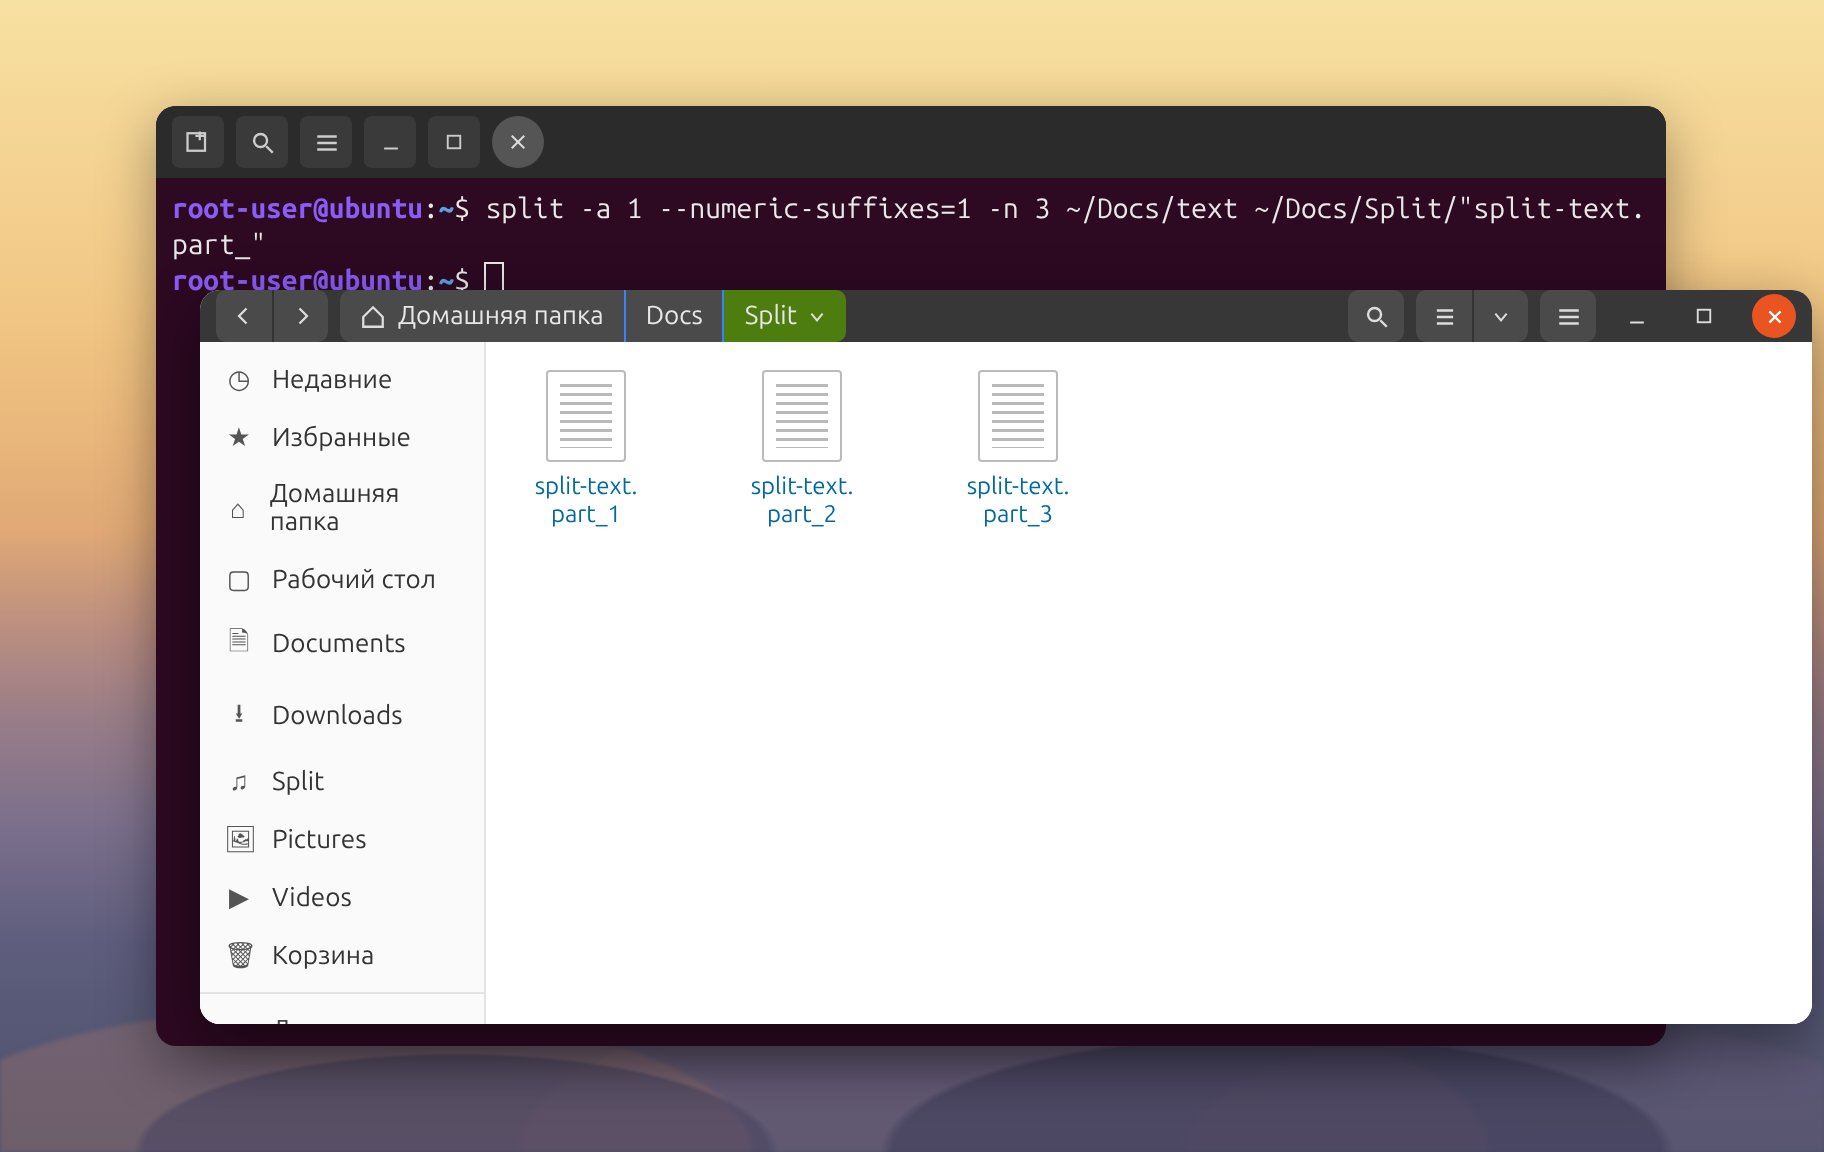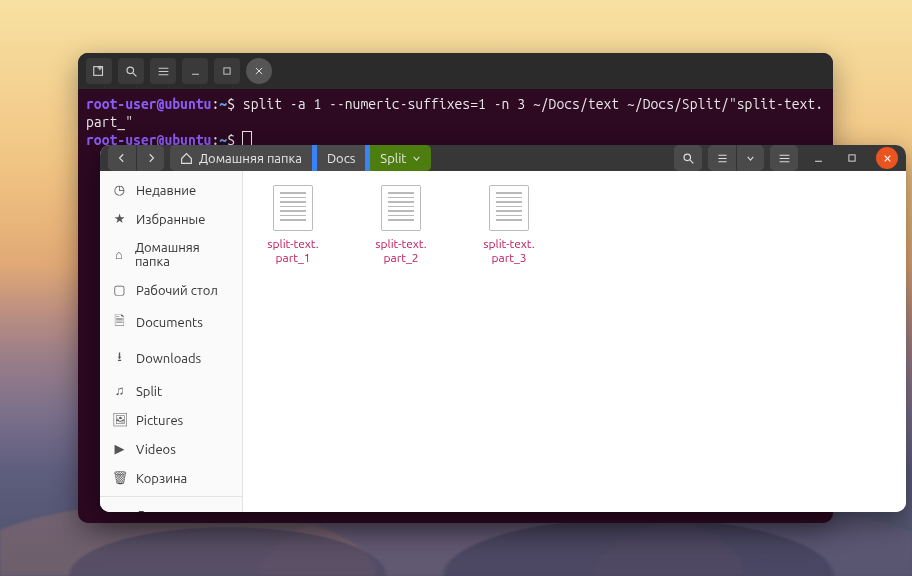--- a/index.html
+++ b/index.html
@@ -62,39 +62,39 @@
   }
   .files-header{
     height:36px;background:#373737;display:flex;align-items:center;padding:0 8px;gap:6px;
     color:#e5e5e5;font-size:13px;
   }
   .navgrp{display:flex;border-radius:5px;overflow:hidden;}
   .navbtn{width:28px;height:26px;background:#4a4a4a;display:flex;align-items:center;justify-content:center;color:#ddd;cursor:pointer;}
   .navbtn+.navbtn{border-left:1px solid #333;}
   .bc{display:flex;border-radius:5px;overflow:hidden;background:#4a4a4a;}
   .bc-seg{padding:0 10px;height:26px;display:flex;align-items:center;gap:6px;color:#e7e7e7;cursor:pointer;}
-  .bc-seg+.bc-seg{border-left:5px solid #3b82f6;}
+  .bc-seg+.bc-seg{border-left:1px solid #3b82f6;}
   .bc-seg.active{background:#4d7c0f;}
   .bc small{font-size:13px;}
   .hdr-spacer{flex:1;}
   .hdr-btn{width:28px;height:26px;border-radius:5px;background:#4a4a4a;display:flex;align-items:center;justify-content:center;color:#ddd;cursor:pointer;}
   .hdr-btn.group{border-radius:5px 0 0 5px;}
   .hdr-btn.group2{border-radius:0 5px 5px 0;border-left:1px solid #333;}
   .hdr-close{width:22px;height:22px;border-radius:50%;background:#e95420;display:flex;align-items:center;justify-content:center;color:#fff;font-size:12px;cursor:pointer;margin-left:4px;}
 
   .files-body{flex:1;display:flex;background:#fff;}
   .sidebar{width:143px;background:#fafafa;border-right:1px solid #e3e3e3;display:flex;flex-direction:column;padding-top:4px;}
   .sb-item{display:flex;align-items:center;gap:9px;padding:7px 12px;font-size:13px;color:#333;cursor:pointer;}
   .sb-item .ic{width:15px;text-align:center;color:#555;font-size:13px;}
   .sb-sep{height:1px;background:#e3e3e3;margin:4px 0;}
   .sb-item.other{color:#444;}
   .sb-item.other .ic{font-weight:bold;}
 
   .content{flex:1;padding:14px 10px;display:flex;gap:28px;align-items:flex-start;}
-  .fileicon{width:80px;text-align:center;font-size:12px;color:#be185d;cursor:pointer;}
+  .fileicon{width:80px;text-align:center;font-size:12px;color:#0369a1;cursor:pointer;}
   .fileicon .thumb{
     width:40px;height:46px;margin:0 auto 6px;background:#fff;border:1px solid #bbb;border-radius:2px;
     position:relative;
   }
   .fileicon .thumb::before{
     content:"";position:absolute;top:6px;left:6px;right:6px;bottom:6px;
     background:repeating-linear-gradient(180deg,#b9b9b9 0 1.5px,transparent 1.5px 4.5px);
   }
   .fileicon .lbl{line-height:14px;}
 

